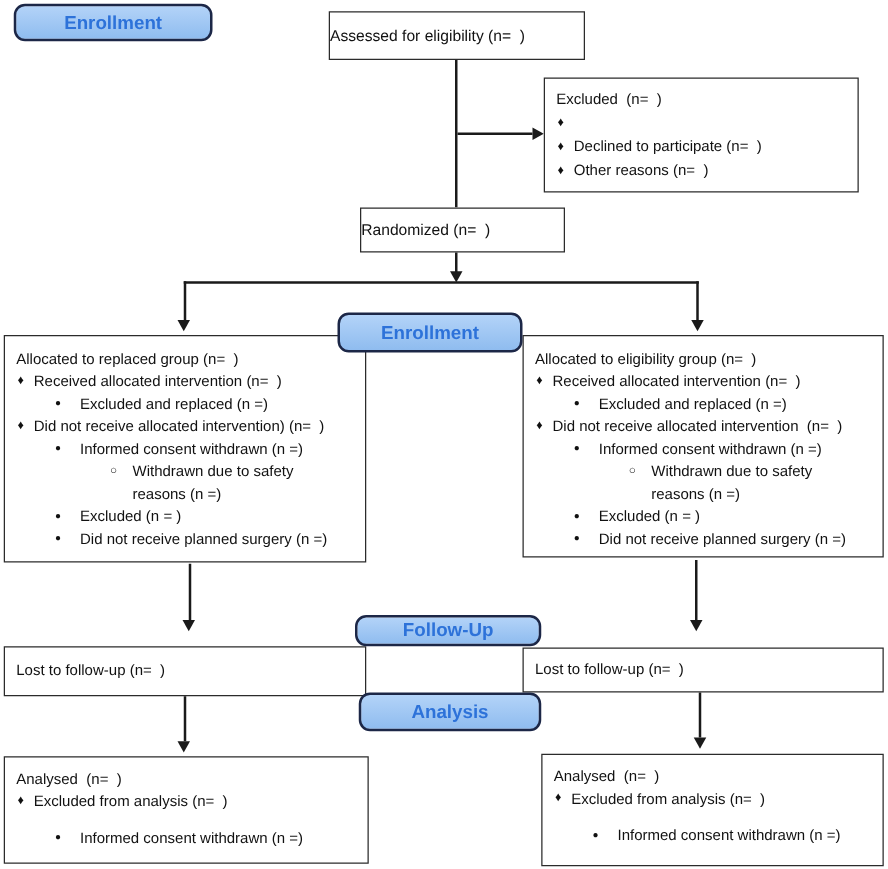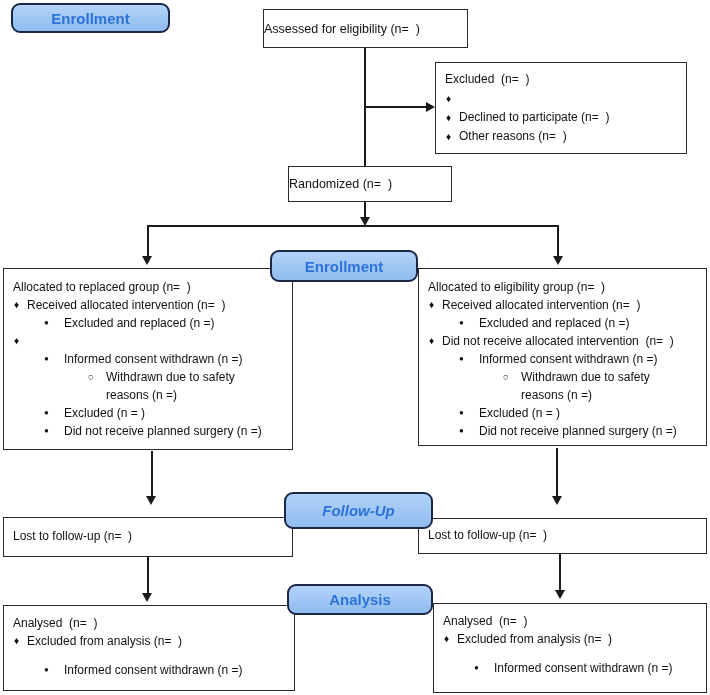--- a/index.html
+++ b/index.html
@@ -106,20 +106,21 @@
       <div class="line l1">
           <span class="marker">♦</span>
           <span class="txt">Received allocated intervention (n=  )</span>
         </div>
       <div class="line l2">
           <span class="marker">●</span>
           <span class="txt">Excluded and replaced (n =)</span>
         </div>
       <div class="line l1">
           <span class="marker">♦</span>
+          <span class="txt">Did not receive allocated intervention) (n=  )</span>
         </div>
       <div class="line l2">
           <span class="marker">●</span>
           <span class="txt">Informed consent withdrawn (n =)</span>
         </div>
       <div class="line l3">
           <span class="marker">○</span>
           <span class="txt">Withdrawn due to safety reasons (n =)</span>
         </div>
       <div class="line l2">
@@ -178,21 +179,21 @@
   <div class="vline" style="left:556px;top:448px;height:48px;"></div>
   <div class="ah-down" style="left:551.5px;top:496px;"></div>
 
   <div class="box" style="left:3px;top:517px;width:290px;height:40px;">
     <div style="padding:9px 6px 0 9px;"><span class="box-text">Lost to follow-up (n=  )</span></div>
   </div>
   <div class="box" style="left:418px;top:518px;width:289px;height:36px;">
     <div style="padding:7px 6px 0 9px;"><span class="box-text">Lost to follow-up (n=  )</span></div>
   </div>
 
-  <div class="pill" style="left:284px;top:492px;width:149px;height:37px;font-style:italic;">
+  <div class="pill" style="left:284px;top:492px;width:149px;height:25px;">
     <span>Follow-Up</span>
   </div>
 
   <div class="vline" style="left:146.5px;top:557px;height:36px;"></div>
   <div class="ah-down" style="left:142px;top:593px;"></div>
   <div class="vline" style="left:559px;top:554px;height:36px;"></div>
   <div class="ah-down" style="left:554.5px;top:590px;"></div>
 
   <div class="box" style="left:3px;top:605px;width:292px;height:86px;">
     <div class="pad" style="padding-top:8px;">
@@ -218,17 +219,17 @@
           <span class="marker">♦</span>
           <span class="txt">Excluded from analysis (n=  )</span>
         </div>
       <div class="line l2 gap-top">
           <span class="marker">●</span>
           <span class="txt">Informed consent withdrawn (n =)</span>
         </div>
     </div>
   </div>
 
-  <div class="pill" style="left:287px;top:584px;width:146px;height:31px;">
+  <div class="pill" style="left:287px;top:554px;width:146px;height:31px;">
     <span>Analysis</span>
   </div>
 
 </div>
 
 </body></html>

